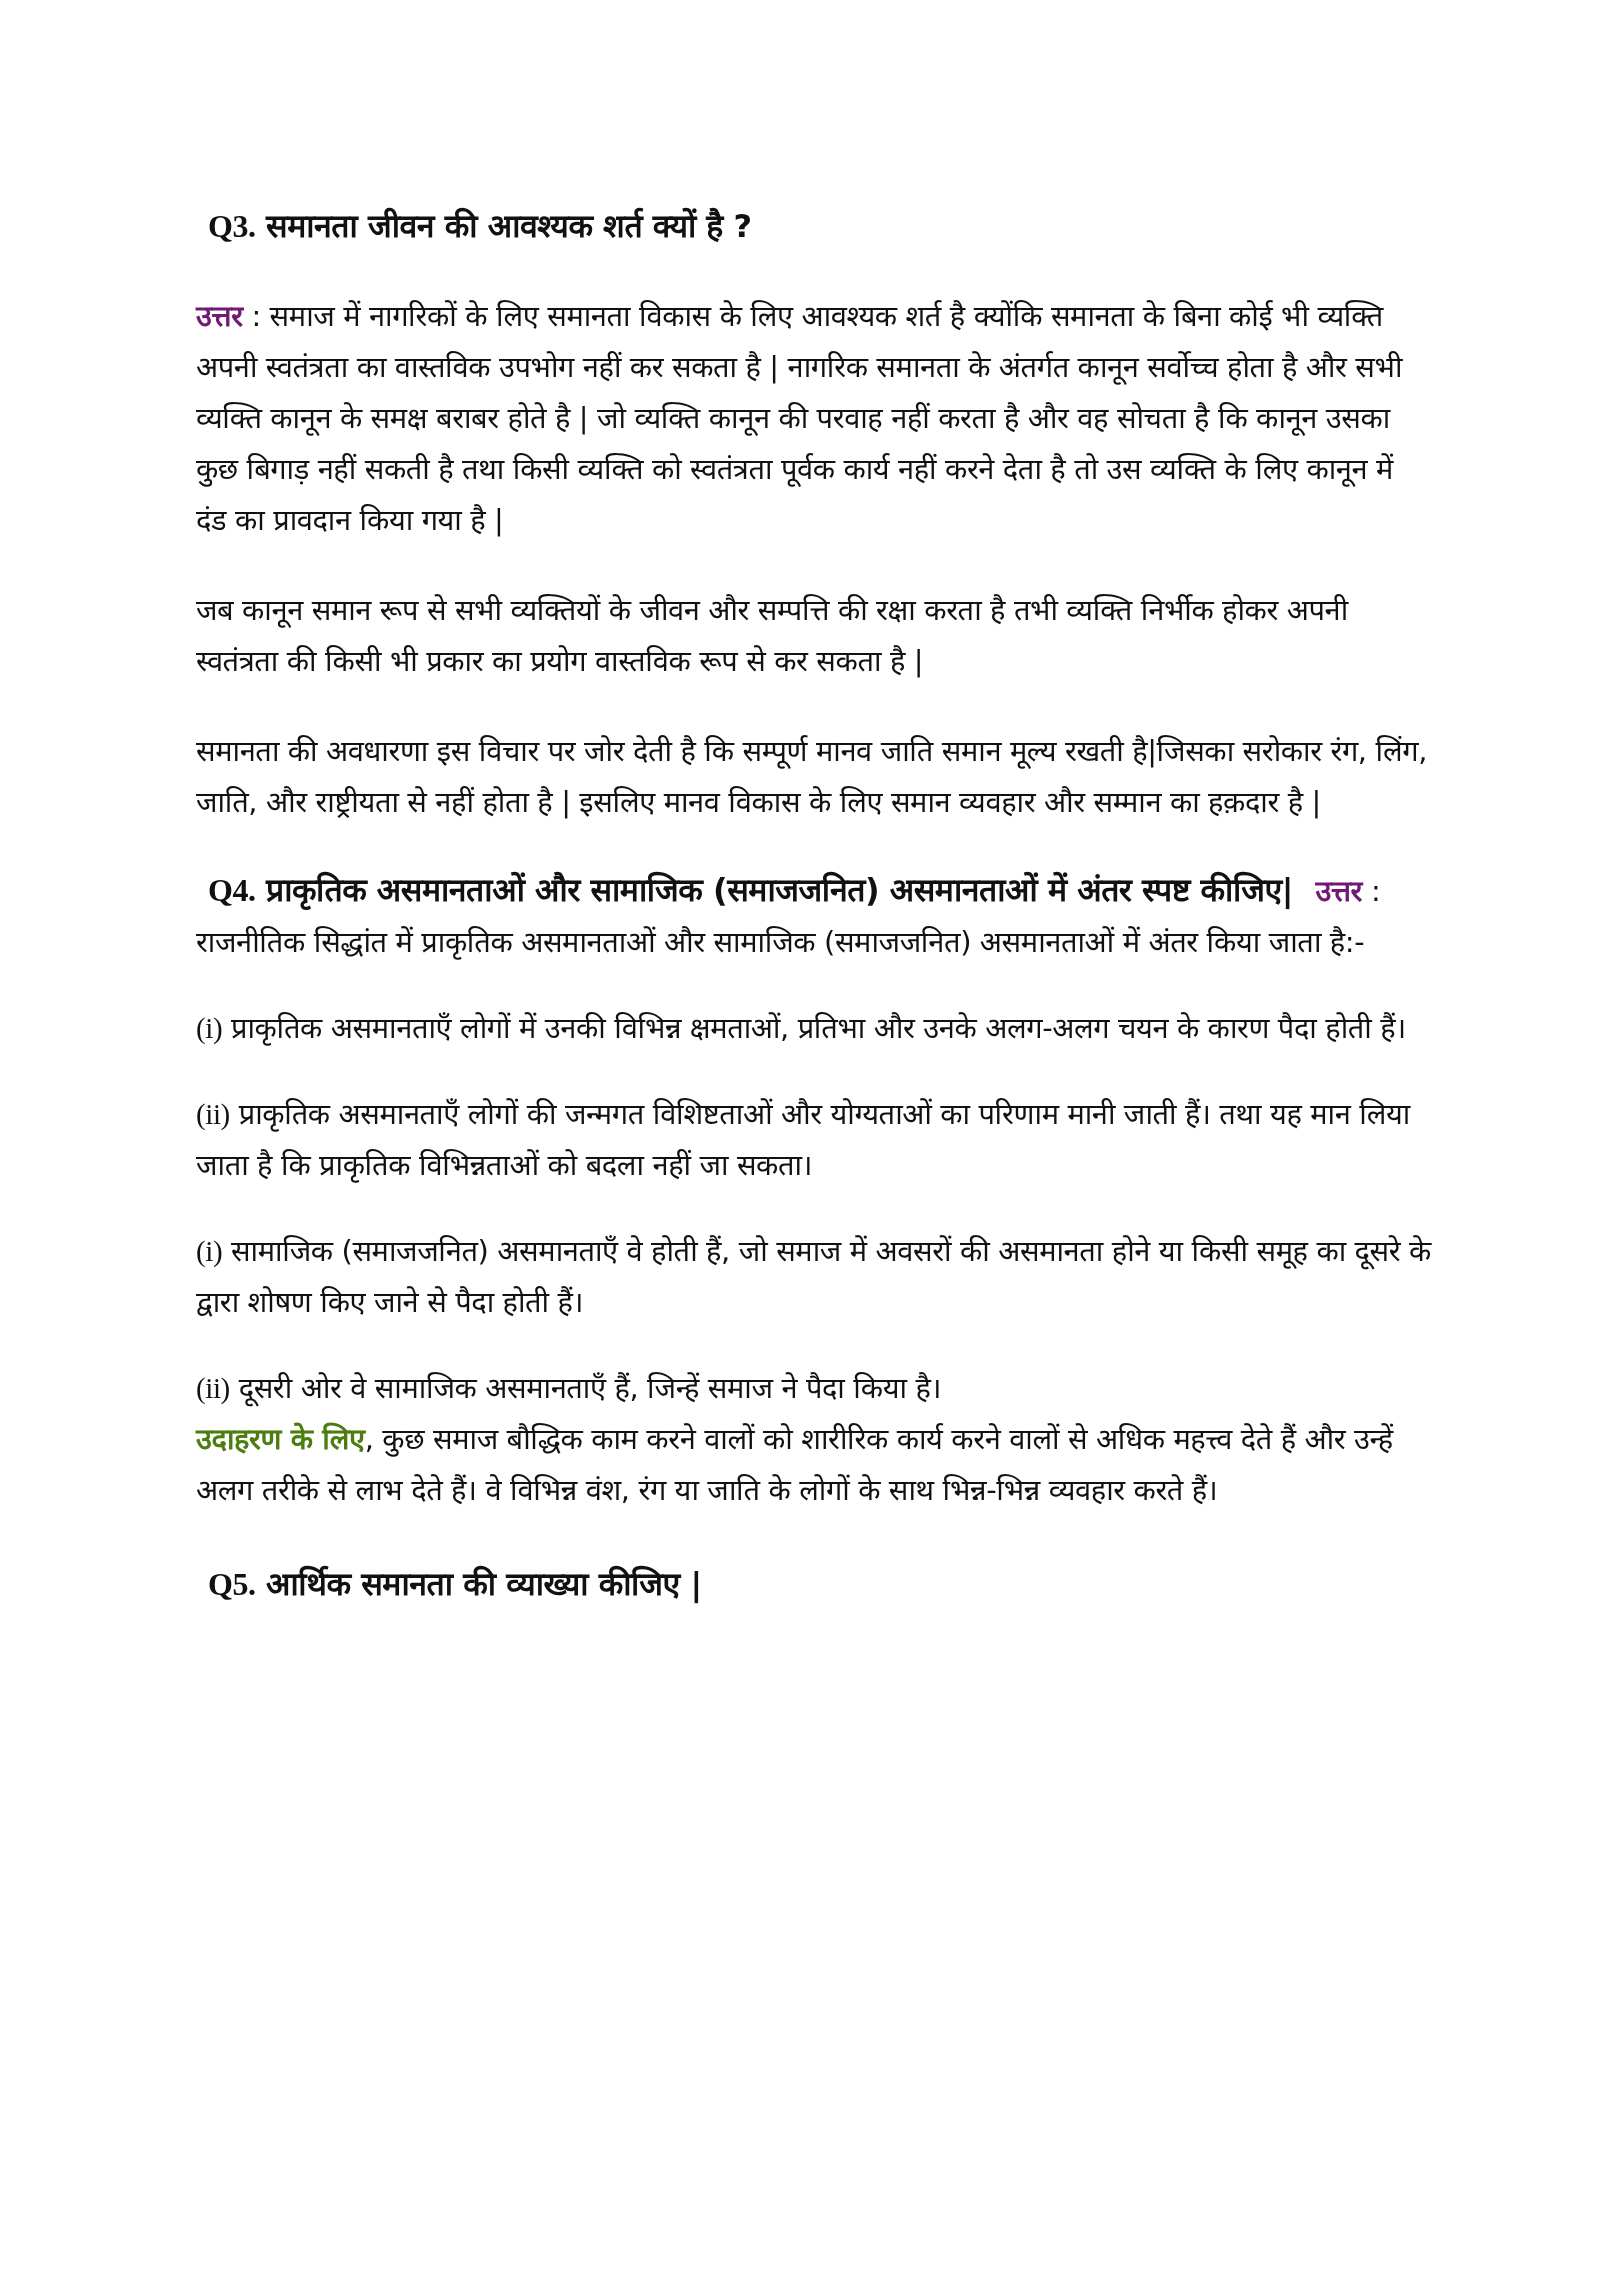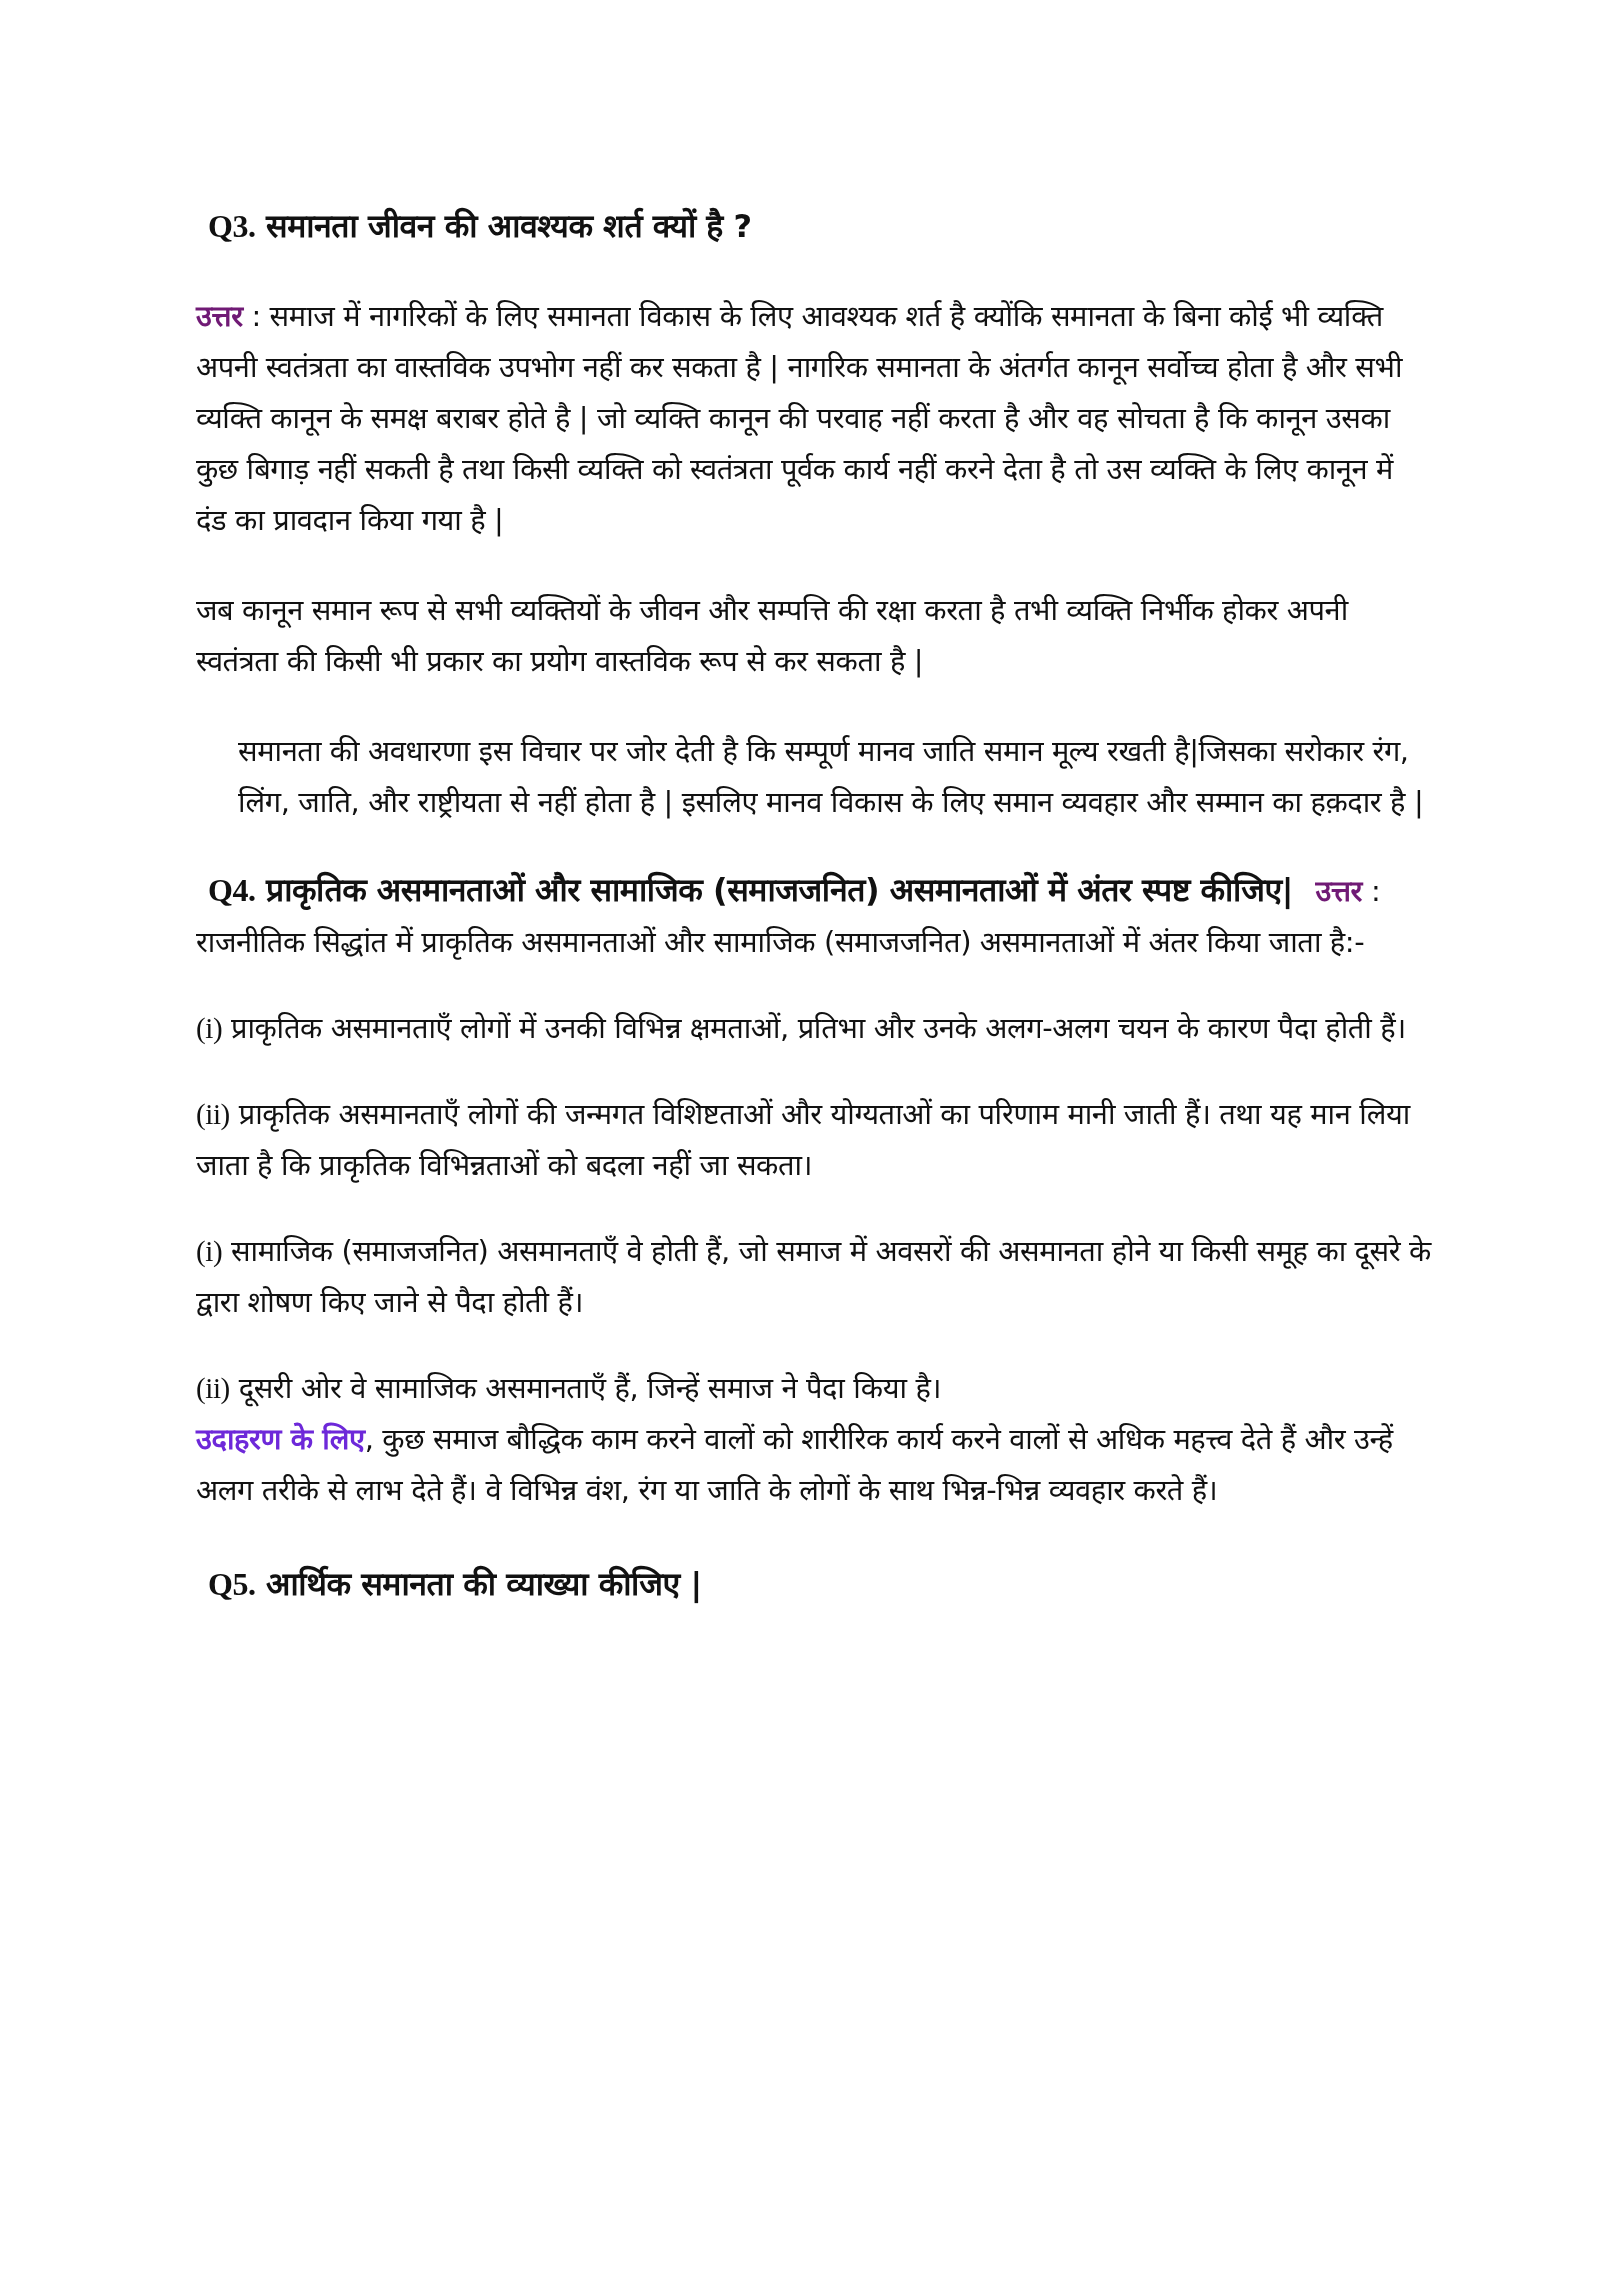--- a/index.html
+++ b/index.html
@@ -41,27 +41,27 @@
       letter-spacing: -0.4px;
     }
     .para .roman {
       font-family: "Liberation Serif", "DejaVu Serif", serif;
     }
     .answer-label {
       color: #701a75;
       font-weight: bold;
     }
     .example-label {
-      color: #6d28d9;
+      color: #4d7c0f;
       font-weight: bold;
     }
     .q3-heading { margin-top: 0; }
     .q3-p1 { margin-top: 39px; }
     .q3-p2 { margin-top: 39px; }
-    .q3-p3 { margin-top: 39px; margin-left: 42px; }
+    .q3-p3 { margin-top: 39px; }
     .q4-block { margin-top: 37px; }
     .q4-p1 { margin-top: 35px; }
     .q4-p2 { margin-top: 35px; }
     .q4-p3 { margin-top: 35px; }
     .q4-p4 { margin-top: 35px; }
     .q5-heading { margin-top: 43px; }
     .line { display: block; }
   </style>
 </head>
 <body>

